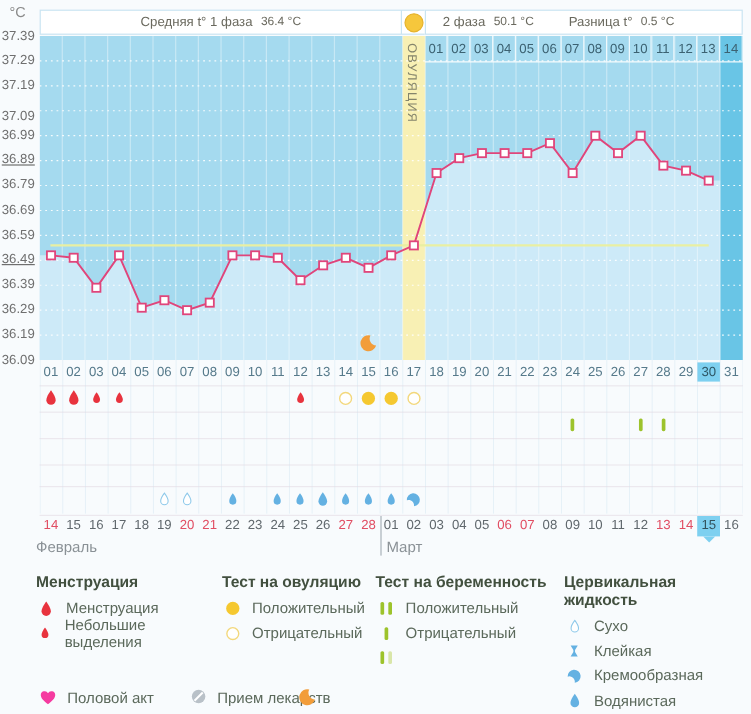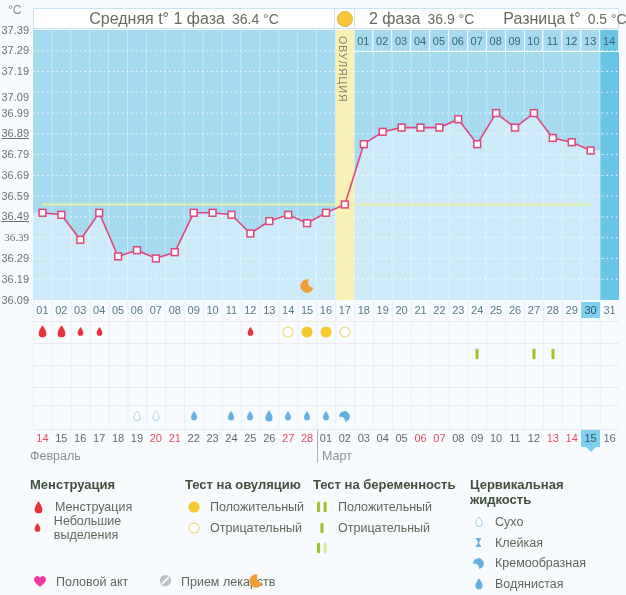--- a/index.html
+++ b/index.html
@@ -1,22 +1,22 @@
 <!DOCTYPE html>
 <html><head>
 <meta charset="utf-8">
 <style>
   html,body{margin:0;padding:0;}
   .stage{position:relative;width:626px;height:595px;background:#f8fbfd;font-family:"Liberation Sans",sans-serif;overflow:hidden;}
   .unit{position:absolute;left:8px;top:3px;font-size:12px;color:#8a8a8a;}
   .hdr-box{position:absolute;top:8px;height:21px;background:#fff;border:1px solid #c9e4f2;box-sizing:border-box;display:flex;align-items:center;color:#6a695e;white-space:nowrap;}
   .hdr-left{left:33px;width:302px;justify-content:center;gap:7px;}
   .hdr-right{left:354px;width:265px;justify-content:flex-start;padding-left:14px;gap:7px;}
-  .hdr-label{font-size:16px;}
-  .hdr-value{font-size:14px;}
+  .hdr-label{font-size:11px;}
+  .hdr-value{font-size:10px;}
   .hdr-gap{margin-left:22px;}
   .hdr-ovu{position:absolute;left:335px;top:8px;width:19px;height:21px;background:#fff;border-top:1px solid #c9e4f2;border-bottom:1px solid #c9e4f2;box-sizing:border-box;display:flex;align-items:center;justify-content:center;}
   .hdr-ovu i{display:block;width:14px;height:14px;border-radius:50%;background:#f6c73c;border:1px solid #e6b32c;}
   .ytick{position:absolute;left:0;width:29px;text-align:right;font-size:11px;color:#6f6f6f;}
   #chart{position:absolute;left:33px;top:30px;}
   .band-label{position:absolute;left:337px;top:36px;writing-mode:vertical-rl;font-size:10.5px;letter-spacing:1px;color:#84846c;}
   #phase2row{position:absolute;top:30px;height:22px;display:flex;box-sizing:border-box;border-bottom:1px solid rgba(255,255,255,.9);}
   .p2cell{flex:1;display:flex;align-items:center;justify-content:center;font-size:11px;color:#3c6272;border-right:1px solid rgba(255,255,255,.75);box-sizing:border-box;}
   .cday,.dcell{position:absolute;text-align:center;font-size:11px;box-sizing:border-box;}
   .cday{top:302px;height:16px;line-height:16px;color:#567a8b;}
@@ -43,21 +43,21 @@
 
   <div class="hdr-box hdr-left">
     <span class="hdr-label">Средняя t° 1 фаза</span>
     <span class="hdr-value">36.4 °C</span>
   </div>
   <div class="hdr-ovu">
       <i></i>
     </div>
   <div class="hdr-box hdr-right">
     <span class="hdr-label">2 фаза</span>
-    <span class="hdr-value">36.9 °C</span>
+    <span class="hdr-value">50.1 °C</span>
     <span class="hdr-label hdr-gap">Разница t°</span>
     <span class="hdr-value">0.5 °C</span>
   </div>
 
   <svg id="chart" width="586" height="270" viewBox="0 0 586 270">
       <rect x="0" y="0" width="586" height="270" fill="#a5daef"></rect>
       <rect x="567.1" y="0" width="18.90" height="270" fill="#69c5e6"></rect>
       <path d="M0 182.8 L9.5 182.8 L28.4 184.8 L47.3 209.8 L66.2 182.8 L85.1 226.4 L104.0 220.2 L122.9 228.5 L141.8 222.2 L160.7 182.8 L179.6 182.8 L198.5 184.8 L217.4 203.5 L236.3 191.1 L255.2 184.8 L274.1 193.2 L293.0 182.8 L311.9 174.5 L330.8 114.2 L349.7 101.8 L368.6 97.6 L387.5 97.6 L406.4 97.6 L425.3 89.3 L444.2 114.2 L463.1 83.1 L482.0 97.6 L500.9 83.1 L519.8 108.0 L538.7 112.2 L557.6 120.5 L567.1 120.5 L567.1 270 L0 270 Z" fill="#cdeaf8"></path>
       <rect x="302.5" y="0" width="18.90" height="270" fill="#f8f0b4"></rect>
       <line x1="18.9" y1="0" x2="18.9" y2="270" stroke="rgba(255,255,255,0.38)" stroke-width="1"></line>
@@ -282,21 +282,21 @@
 <div class="ytick" style="top: 23.5px;">37.39</div>
     <div class="ytick" style="top: 44.2692px;">37.29</div>
     <div class="ytick" style="top: 65.0385px;">37.19</div>
     <div class="ytick" style="top: 91px;">37.09</div>
     <div class="ytick" style="top: 106.577px;">36.99</div>
     <div class="ytick" style="top: 127.346px; text-decoration: underline;">36.89</div>
     <div class="ytick" style="top: 148.115px;">36.79</div>
     <div class="ytick" style="top: 168.885px;">36.69</div>
     <div class="ytick" style="top: 189.654px;">36.59</div>
     <div class="ytick" style="top: 210.423px; text-decoration: underline;">36.49</div>
-    <div class="ytick" style="top: 231.192px; font-family: Liberation Serif, serif;">36.39</div>
+    <div class="ytick" style="top: 231.192px;">36.39</div>
     <div class="ytick" style="top: 251.962px;">36.29</div>
     <div class="ytick" style="top: 272.731px;">36.19</div>
     <div class="ytick" style="top: 293.5px;">36.09</div>
     <div class="cday" style="left: 33px; width: 18.9032px;">01</div>
     <div class="cday" style="left: 51.9032px; width: 18.9032px;">02</div>
     <div class="cday" style="left: 70.8065px; width: 18.9032px;">03</div>
     <div class="cday" style="left: 89.7097px; width: 18.9032px;">04</div>
     <div class="cday" style="left: 108.613px; width: 18.9032px;">05</div>
     <div class="cday" style="left: 127.516px; width: 18.9032px;">06</div>
     <div class="cday" style="left: 146.419px; width: 18.9032px;">07</div>

